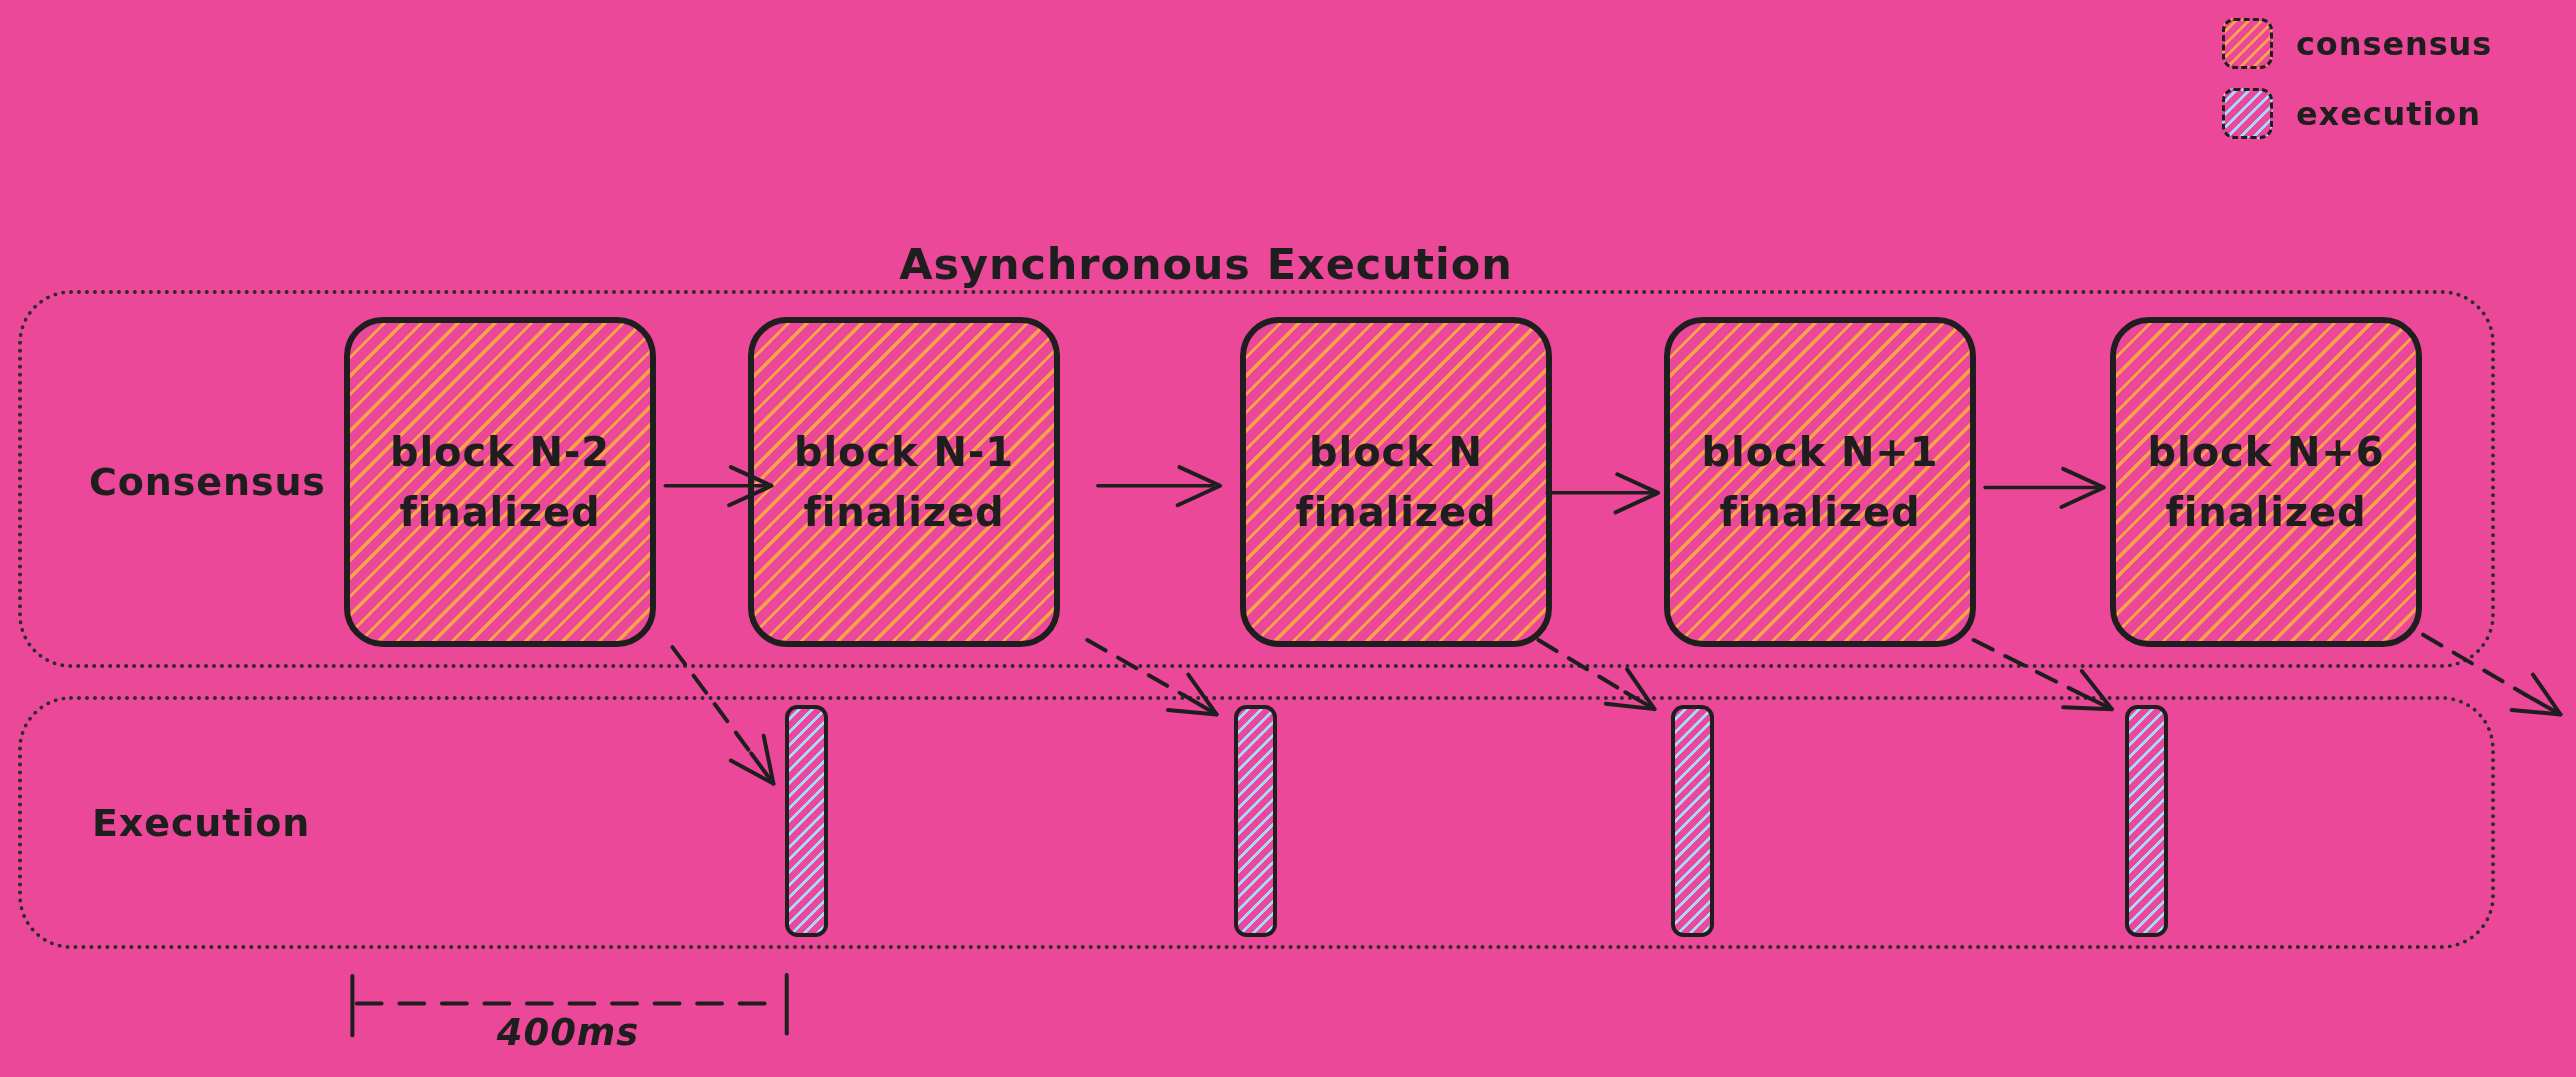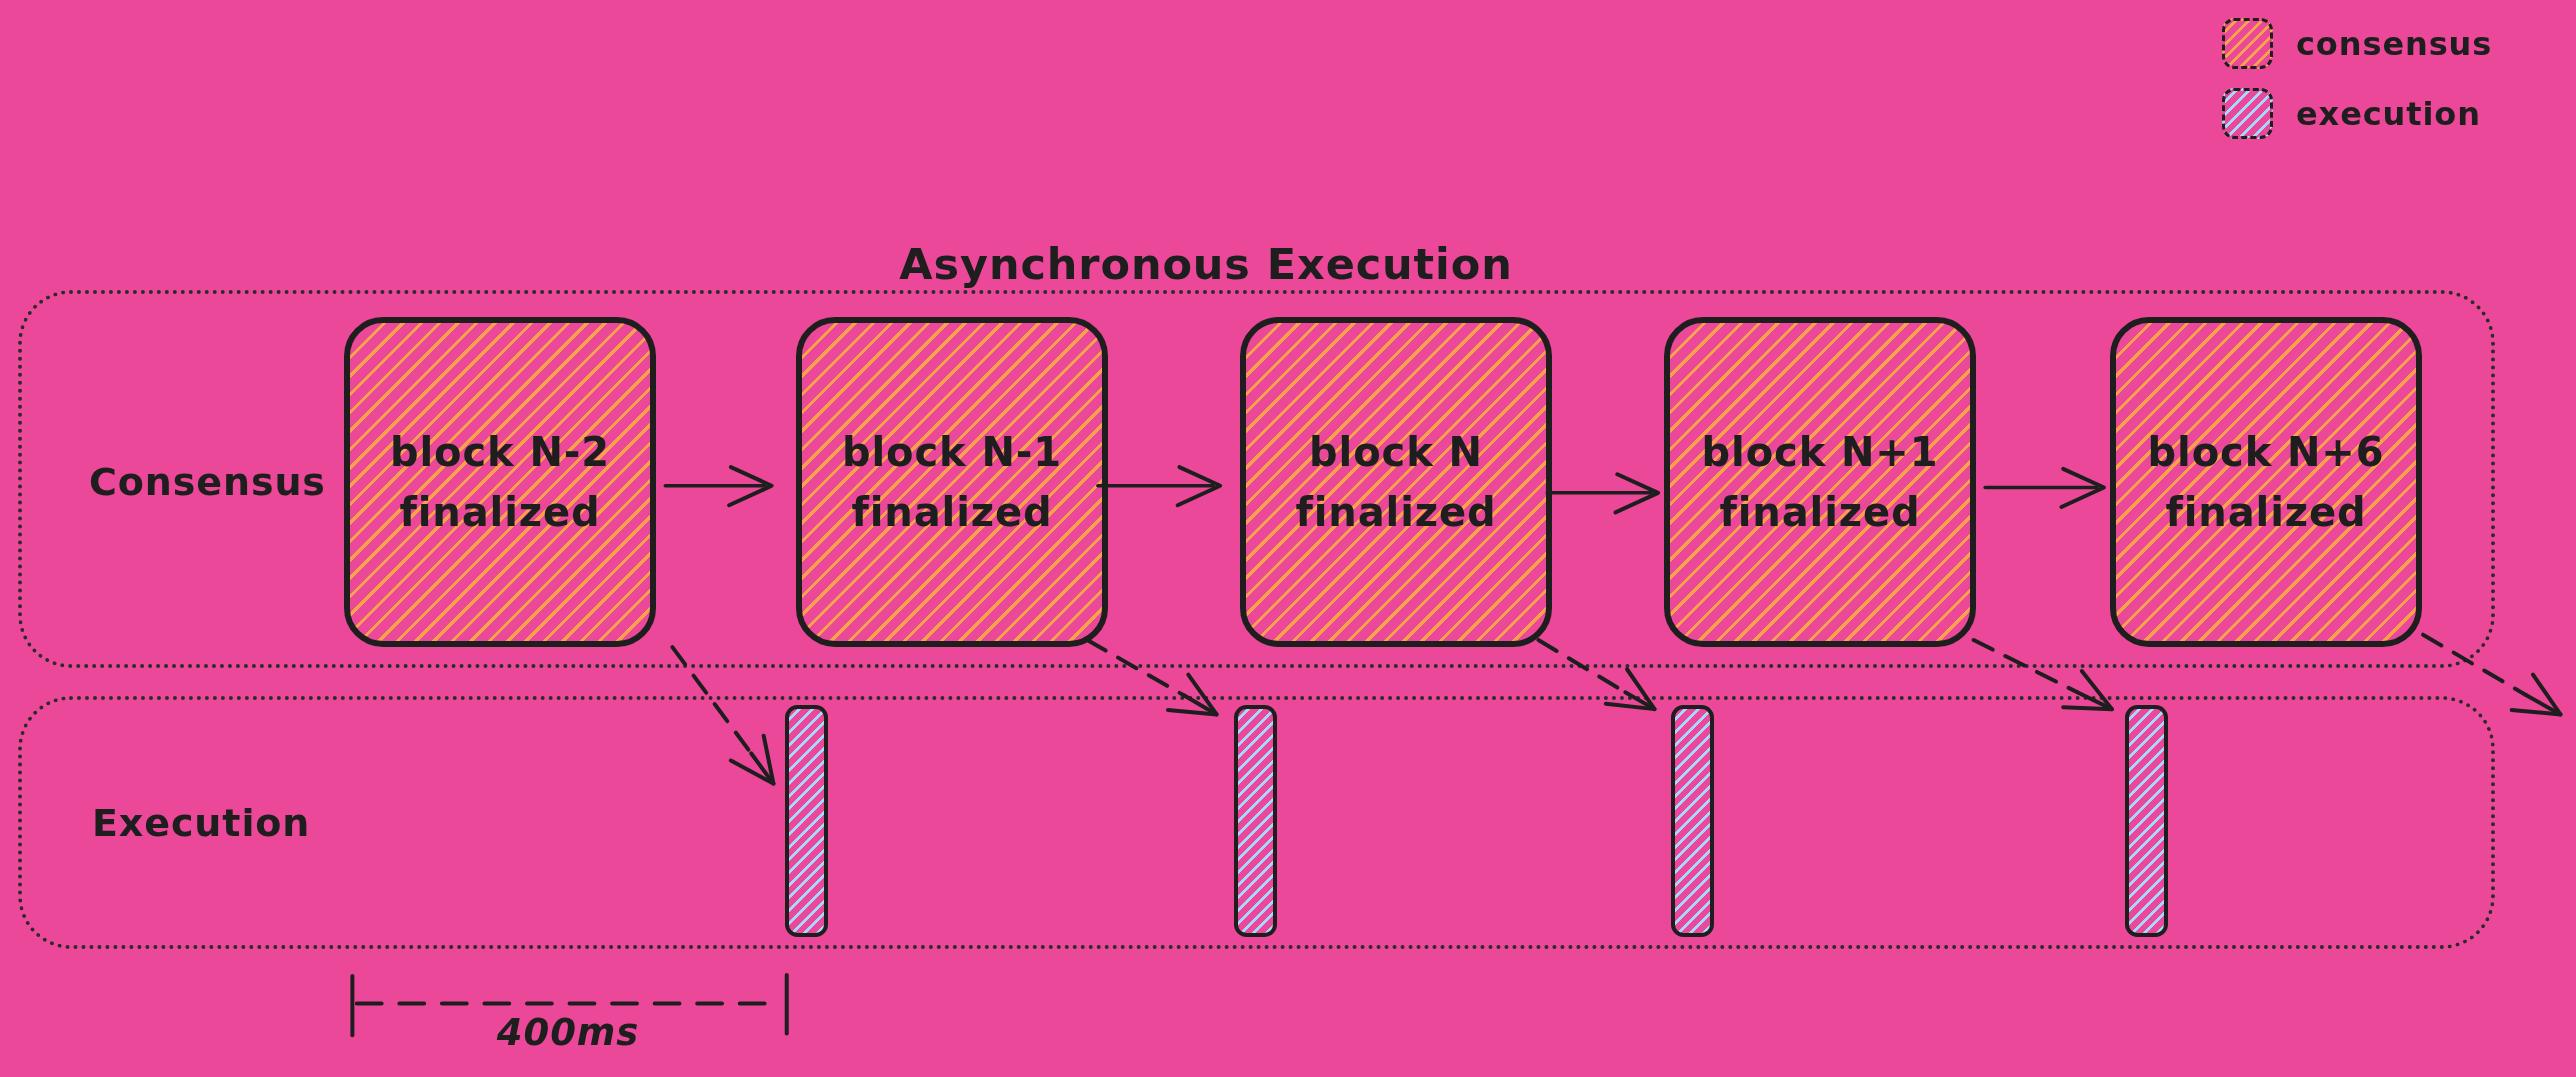--- a/index.html
+++ b/index.html
@@ -31,21 +31,21 @@
   .lane-label.execution{left:92px;top:801px;}
   
   .block{
     position:absolute;top:317px;width:312px;height:330px;box-sizing:border-box;
     border:6.2px solid #1e1e1e;border-radius:39px;
     background:repeating-linear-gradient(135deg,rgba(0,0,0,0) 0 9.8px,#f9a24b 9.8px 13px);
     display:flex;flex-direction:column;justify-content:center;align-items:center;
     font-size:40px;font-weight:600;line-height:1.5;text-align:right;letter-spacing:0.9px;
   }
   .block.b1{left:344px;}
-  .block.b2{left:796px;}
+  .block.b2{left:748px;}
   .block.b3{left:1240px;}
   .block.b4{left:1664px;}
   .block.b5{left:2110px;}
   
   .bar{
     position:absolute;top:705px;width:43px;height:232px;box-sizing:border-box;
     border:4px solid #1e1e1e;border-radius:12.4px;
     background:repeating-linear-gradient(135deg,transparent 0 6.2px,#a5d8ff 6.2px 9px);
   }
   .bar.e1{left:785px;}

